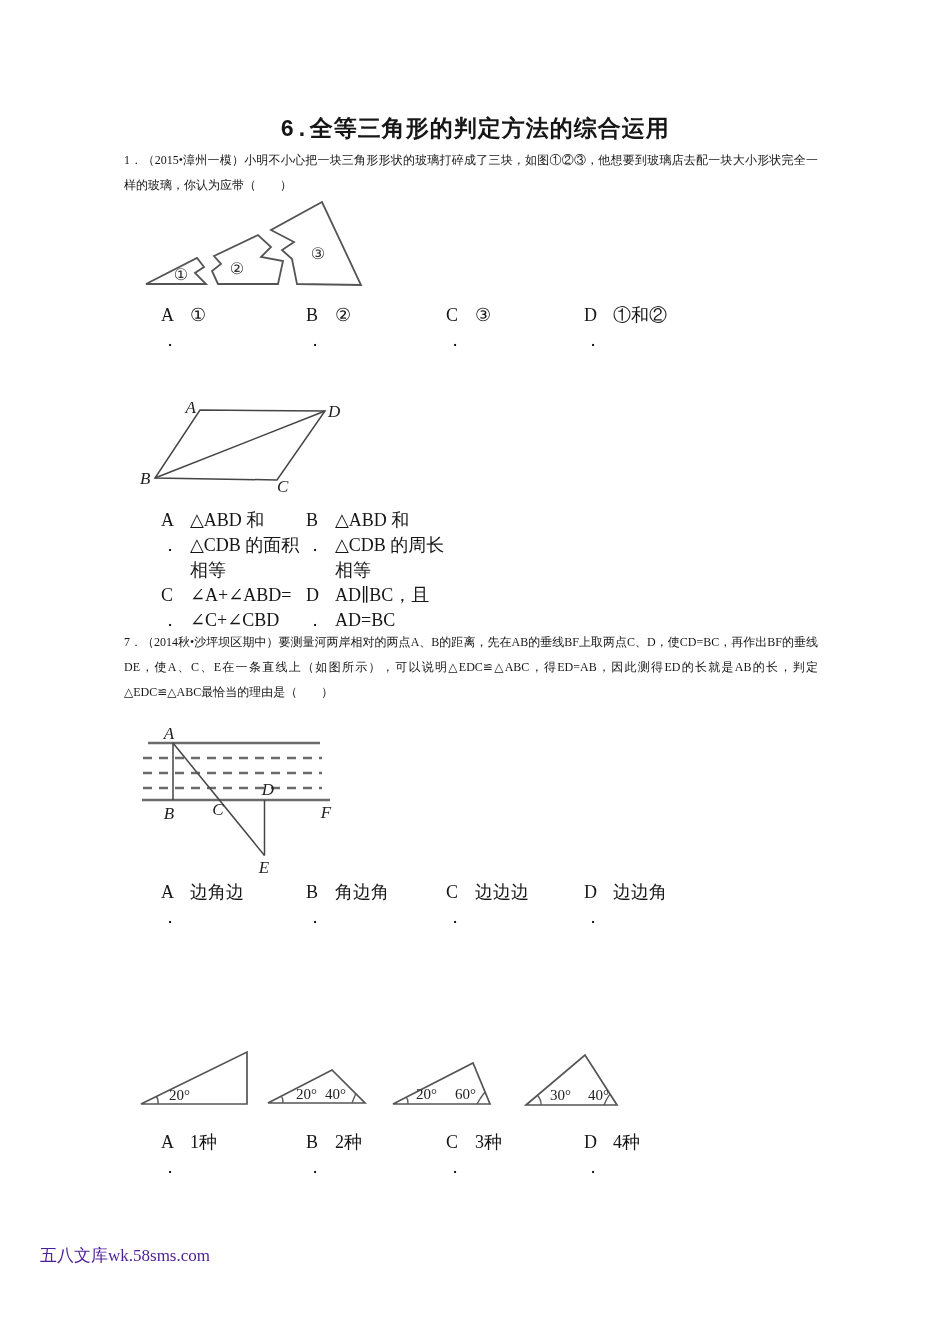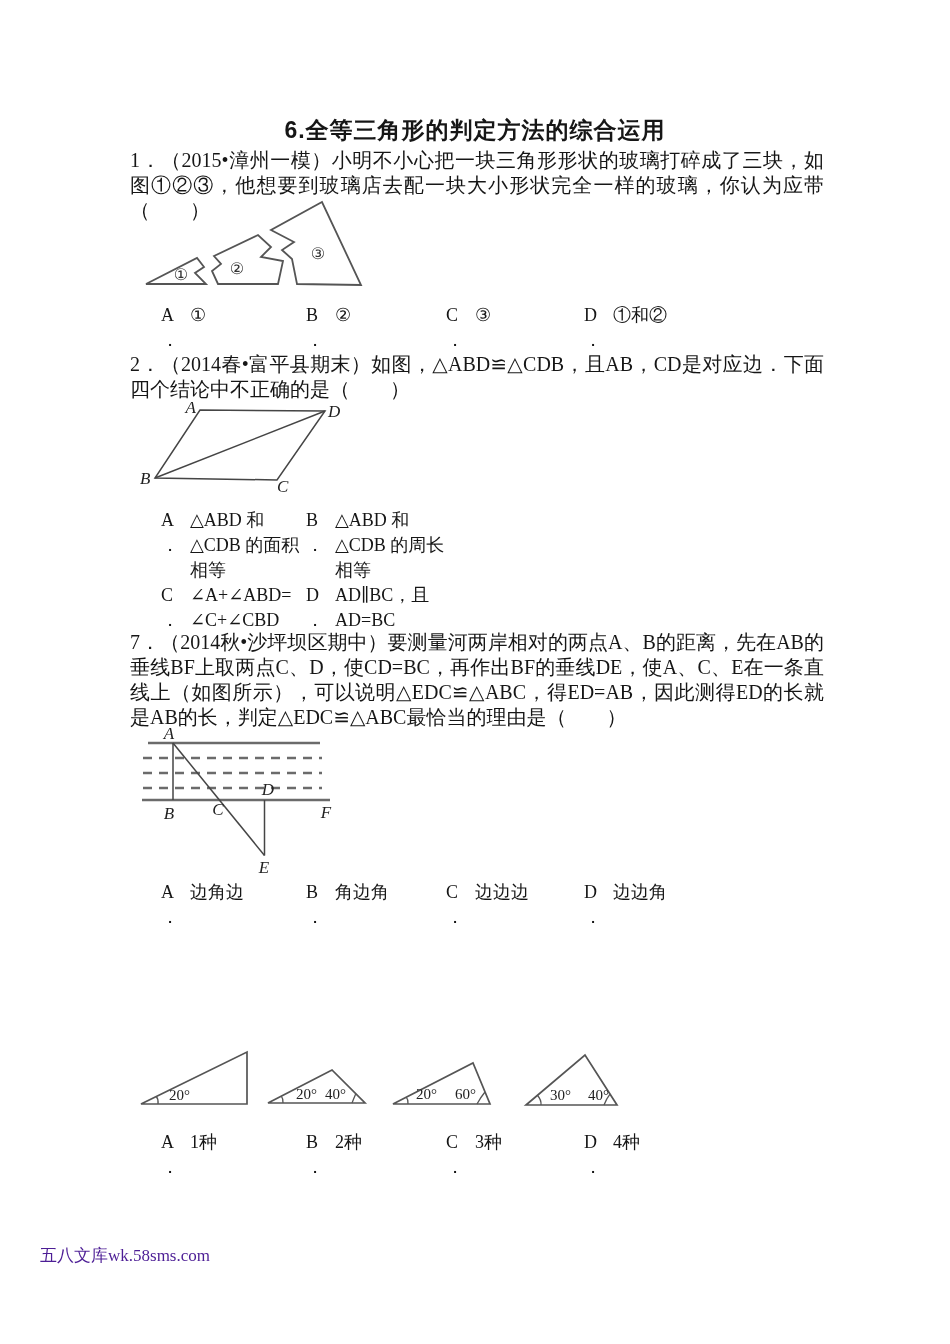--- a/index.html
+++ b/index.html
@@ -3,26 +3,26 @@
 <meta charset="utf-8">
 <style>
   html,body { margin:0; padding:0; background:#ffffff; }
   .page {
     position:relative; width:950px; height:1344px; background:#fff;
     color:#161616; font-family:"Liberation Serif","DejaVu Serif",serif;
     overflow:hidden;
   }
   .title {
     position:absolute; left:0; top:117px; width:100%; text-align:center;
-    font-family:Liberation Sans, sans-serif;
+    font-family:Liberation Mono, monospace;
     font-weight:bold; font-size:23px; line-height:26px; letter-spacing:1px;
   }
   .para {
-    position:absolute; left:130px; width:694px;
-    font-size:20px; line-height:25px;
+    position:absolute; left:124px; width:694px;
+    font-size:12px; line-height:25px;
     text-align:justify; text-justify:inter-character;
   }
   .optrow { position:absolute; left:0; width:100%; height:0; }
   .opt { position:absolute; display:flex; align-items:flex-start; }
   .lcol { flex:0 0 29px; width:29px; }
   .letter, .ldot, .otext, .oline { font-size:18px; line-height:25px; }
   .otext, .oline { white-space:nowrap; }
   .fig { position:absolute; }
   .s1 { fill:none; stroke:#555; stroke-width:1.8; stroke-linejoin:miter; }
   .s2 { fill:none; stroke:#454545; stroke-width:1.5; }
@@ -81,21 +81,20 @@
     </div>
     <div class="opt" style="left:584px">
       <div class="lcol">
         <div class="letter">D</div>
         <div class="ldot">．</div>
       </div>
       <div class="otext">①和②</div>
     </div>
   </div>
 
-  <div class="para" style="top:352px">2．（2014春•富平县期末）如图，△ABD≌△CDB，且AB，CD是对应边．下面四个结论中不正确的是（　　）</div>
 
   <svg class="fig" style="left:138px;top:398px" width="212" height="100" viewBox="0 0 212 100">
     <polygon class="s2" points="62,12 187,13 139,82 17,80"></polygon>
     <line class="s2" x1="17" y1="80" x2="187" y2="13"></line>
     <text class="figlabel" x="58" y="15" text-anchor="end">A</text>
     <text class="figlabel" x="190" y="19" text-anchor="start">D</text>
     <text class="figlabel" x="2" y="86" text-anchor="start">B</text>
     <text class="figlabel" x="139" y="94" text-anchor="start">C</text>
   </svg>
 

